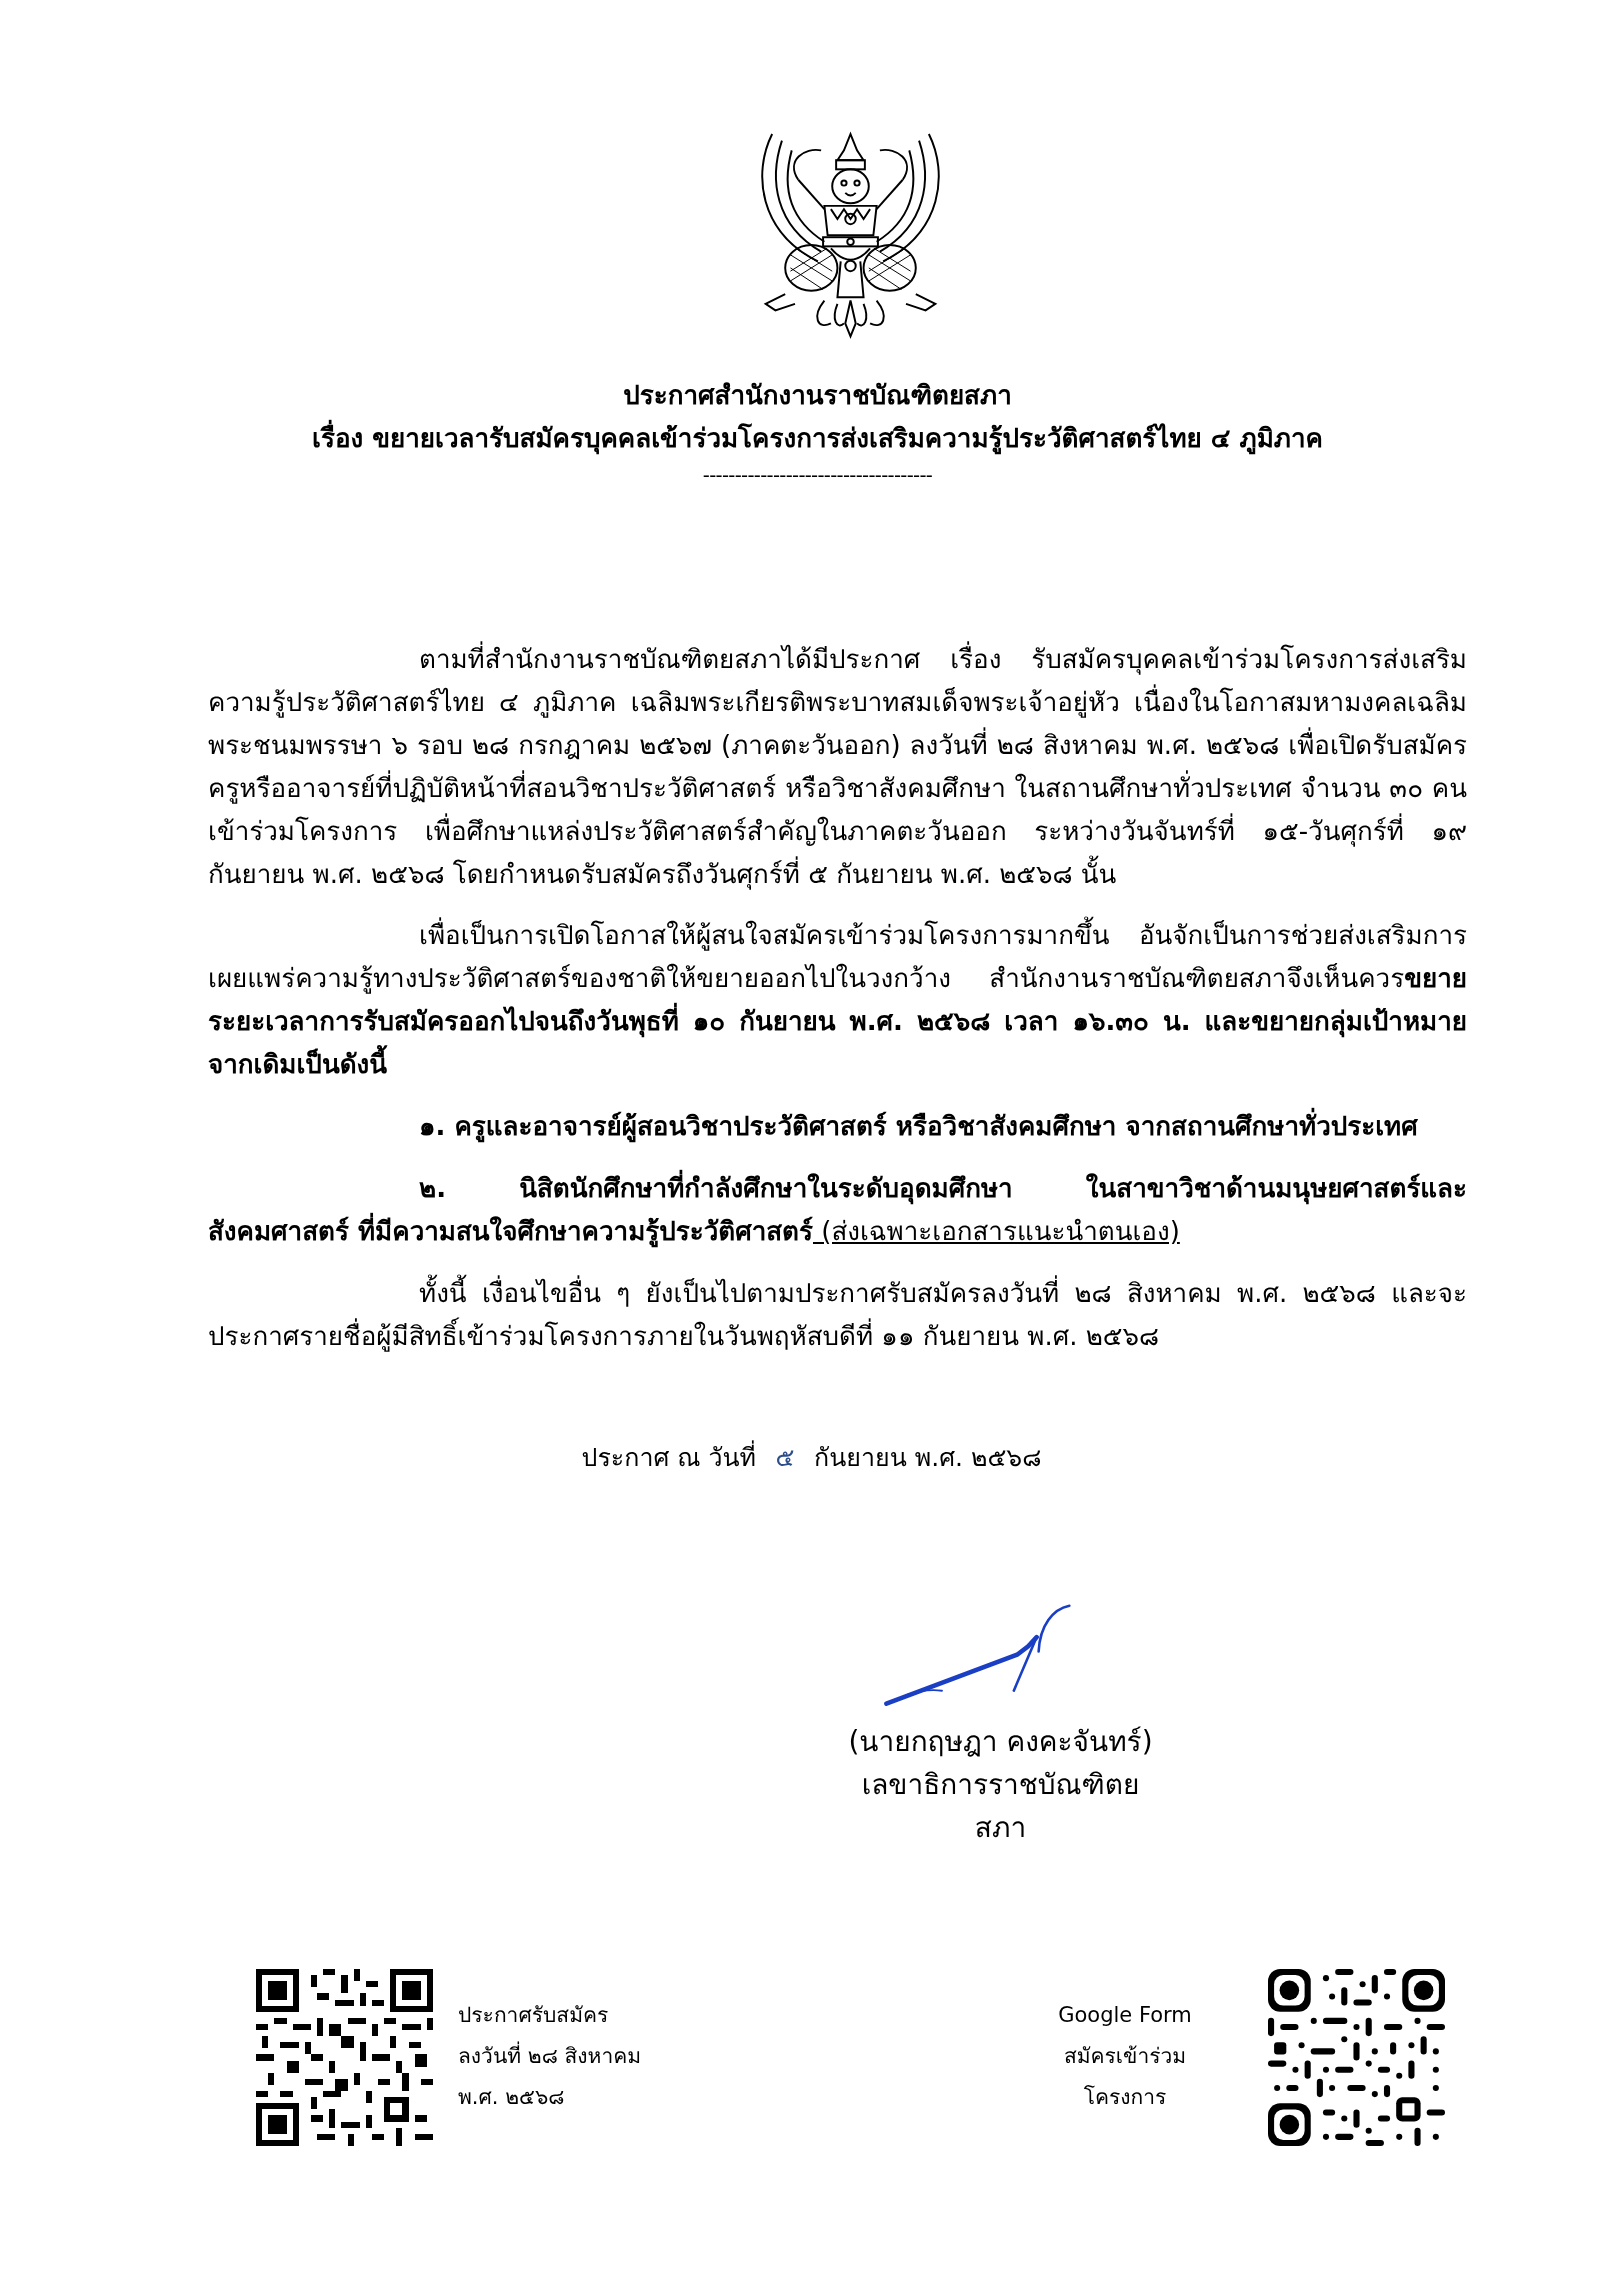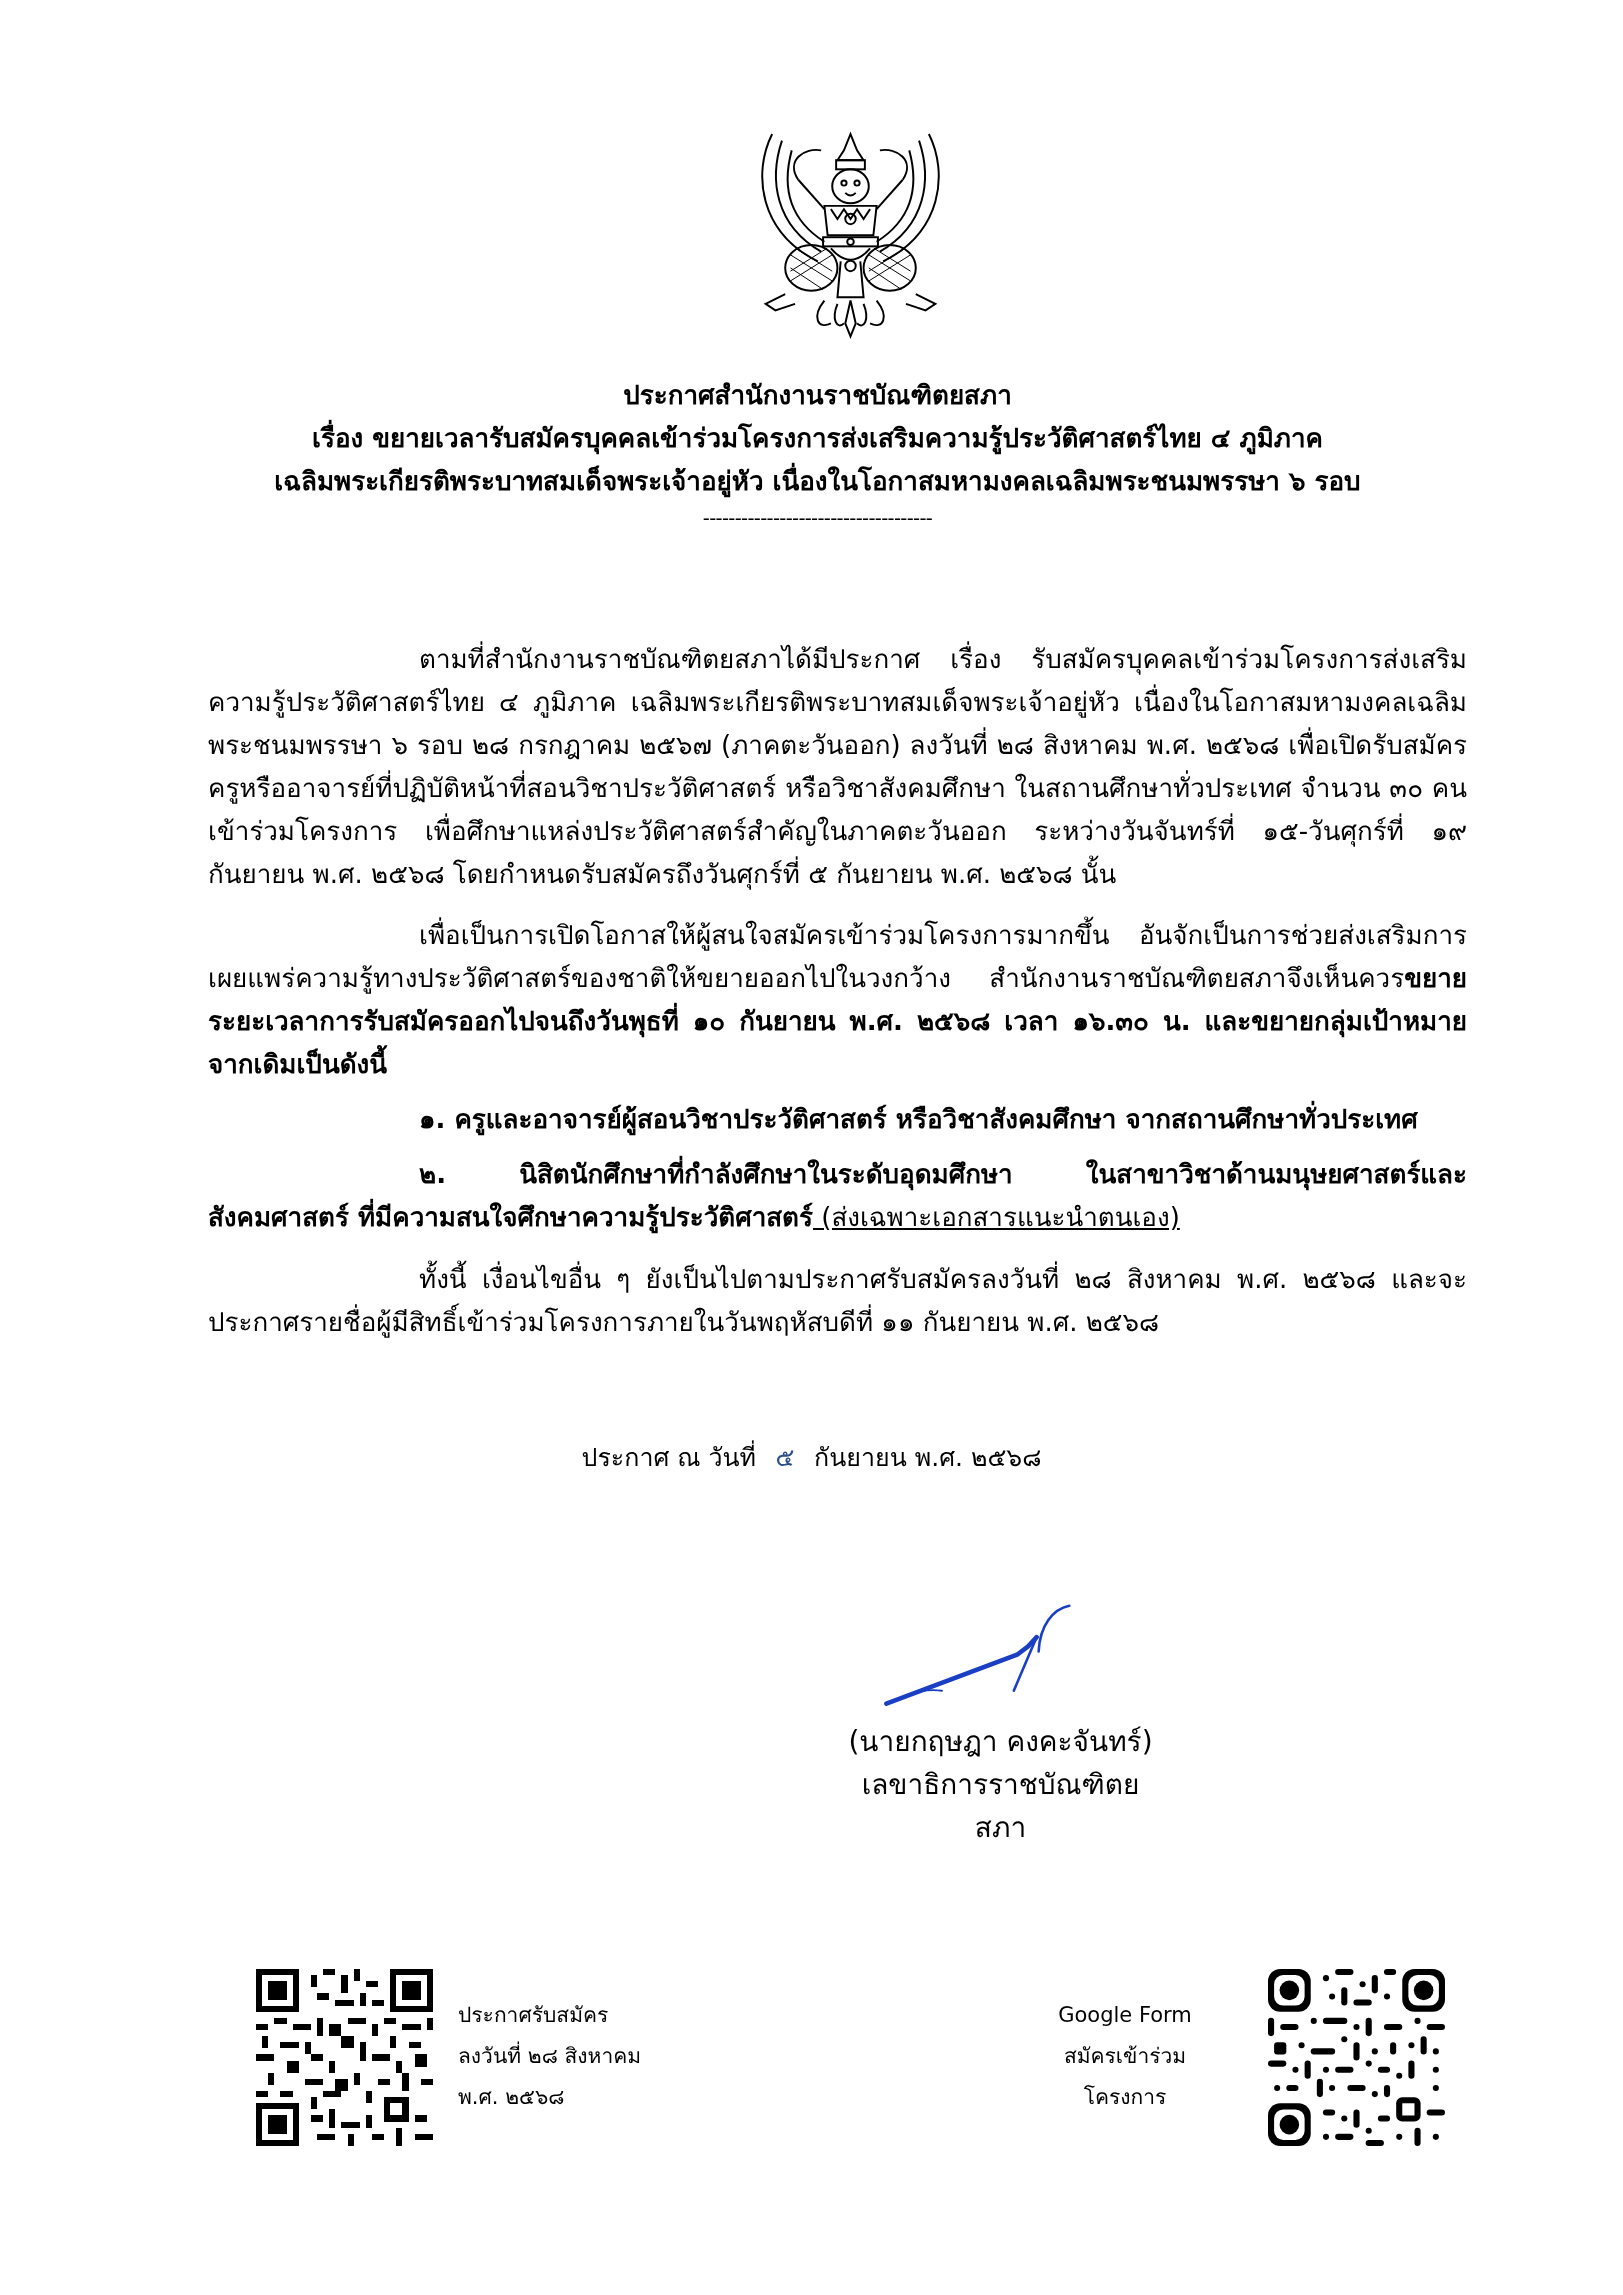--- a/index.html
+++ b/index.html
@@ -57,21 +57,21 @@
       font-size: 26px;
       line-height: 43px;
     }
     .para {
       text-align: justify;
       text-align-last: left;
       margin: 0;
       text-indent: 211px;
     }
     .para + .para { margin-top: 18.3px; }
-    .para.item { margin-top: 12px; }
+    .para.item { margin-top: 19px; }
     .b { font-weight: bold; }
     .normal { font-weight: normal; text-decoration: underline; }
     .date-line {
       position: absolute;
       left: 0;
       width: 1623px;
       top: 1436px;
       text-align: center;
       font-size: 25px;
       line-height: 43px;
@@ -166,21 +166,20 @@
     <path d="M120 275 C100 300 110 320 130 310"></path>
     <path d="M200 275 C220 300 210 320 190 310"></path>
     <path d="M140 280 C130 305 140 320 150 310"></path>
     <path d="M180 280 C190 305 180 320 170 310"></path>
     <path d="M160 275 L152 310 L160 330 L168 310 Z"></path>
   </svg>
 
   <div class="header">
     <span class="line">ประกาศสำนักงานราชบัณฑิตยสภา</span>
     <span class="line">เรื่อง ขยายเวลารับสมัครบุคคลเข้าร่วมโครงการส่งเสริมความรู้ประวัติศาสตร์ไทย ๔ ภูมิภาค</span>
-    <span class="line">เฉลิมพระเกียรติพระบาทสมเด็จพระเจ้าอยู่หัว เนื่องในโอกาสมหามงคลเฉลิมพระชนมพรรษา ๖ รอบ</span>
     <span class="divider">------------------------------------</span>
   </div>
 
   <div class="body-text">
     <p class="para">ตามที่สำนักงานราชบัณฑิตยสภาได้มีประกาศ เรื่อง รับสมัครบุคคลเข้าร่วมโครงการส่งเสริมความรู้ประวัติศาสตร์ไทย ๔ ภูมิภาค เฉลิมพระเกียรติพระบาทสมเด็จพระเจ้าอยู่หัว เนื่องในโอกาสมหามงคลเฉลิมพระชนมพรรษา ๖ รอบ ๒๘ กรกฎาคม ๒๕๖๗ (ภาคตะวันออก) ลงวันที่ ๒๘ สิงหาคม พ.ศ. ๒๕๖๘ เพื่อเปิดรับสมัครครูหรืออาจารย์ที่ปฏิบัติหน้าที่สอนวิชาประวัติศาสตร์ หรือวิชาสังคมศึกษา ในสถานศึกษาทั่วประเทศ จำนวน ๓๐ คน เข้าร่วมโครงการ เพื่อศึกษาแหล่งประวัติศาสตร์สำคัญในภาคตะวันออก ระหว่างวันจันทร์ที่ ๑๕-วันศุกร์ที่ ๑๙ กันยายน พ.ศ. ๒๕๖๘ โดยกำหนดรับสมัครถึงวันศุกร์ที่ ๕ กันยายน พ.ศ. ๒๕๖๘ นั้น</p>
     <p class="para"><span>เพื่อเป็นการเปิดโอกาสให้ผู้สนใจสมัครเข้าร่วมโครงการมากขึ้น อันจักเป็นการช่วยส่งเสริมการเผยแพร่ความรู้ทางประวัติศาสตร์ของชาติให้ขยายออกไปในวงกว้าง สำนักงานราชบัณฑิตยสภาจึงเห็นควร</span><span class="b">ขยายระยะเวลาการรับสมัครออกไปจนถึงวันพุธที่ ๑๐ กันยายน พ.ศ. ๒๕๖๘ เวลา ๑๖.๓๐ น. และขยายกลุ่มเป้าหมายจากเดิมเป็นดังนี้</span></p>
     <p class="para item b">๑. ครูและอาจารย์ผู้สอนวิชาประวัติศาสตร์ หรือวิชาสังคมศึกษา จากสถานศึกษาทั่วประเทศ</p>
     <p class="para item"><span class="b">๒. นิสิตนักศึกษาที่กำลังศึกษาในระดับอุดมศึกษา ในสาขาวิชาด้านมนุษยศาสตร์และสังคมศาสตร์ ที่มีความสนใจศึกษาความรู้ประวัติศาสตร์</span><span class="normal"> (ส่งเฉพาะเอกสารแนะนำตนเอง)</span></p>
     <p class="para">ทั้งนี้ เงื่อนไขอื่น ๆ ยังเป็นไปตามประกาศรับสมัครลงวันที่ ๒๘ สิงหาคม พ.ศ. ๒๕๖๘ และจะประกาศรายชื่อผู้มีสิทธิ์เข้าร่วมโครงการภายในวันพฤหัสบดีที่ ๑๑ กันยายน พ.ศ. ๒๕๖๘</p>
   </div>

